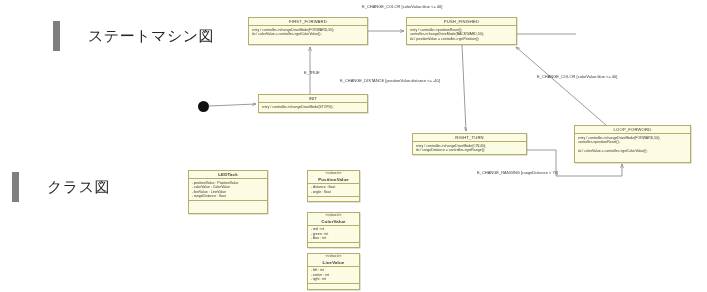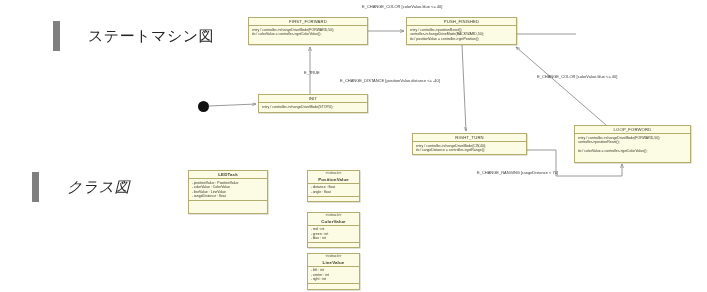--- a/index.html
+++ b/index.html
@@ -34,21 +34,21 @@
     flex: 0 0 auto;
   }
   .heading-text {
     margin-left: 28px;
     font-size: 15px;
     color: #262626;
     white-space: nowrap;
     letter-spacing: 0.5px;
   }
   #heading-state { left: 18px; top: 21px; padding-left: 35px; }
-  #heading-class { left: 32px; top: 172px; font-style: italic; }
+  #heading-class { left: 12px; top: 172px; }
 
   
   #edges {
     position: absolute;
     left: 0; top: 0;
     width: 707px;
     height: 292px;
     pointer-events: none;
   }
   #edges line, #edges path, #edges polyline {

